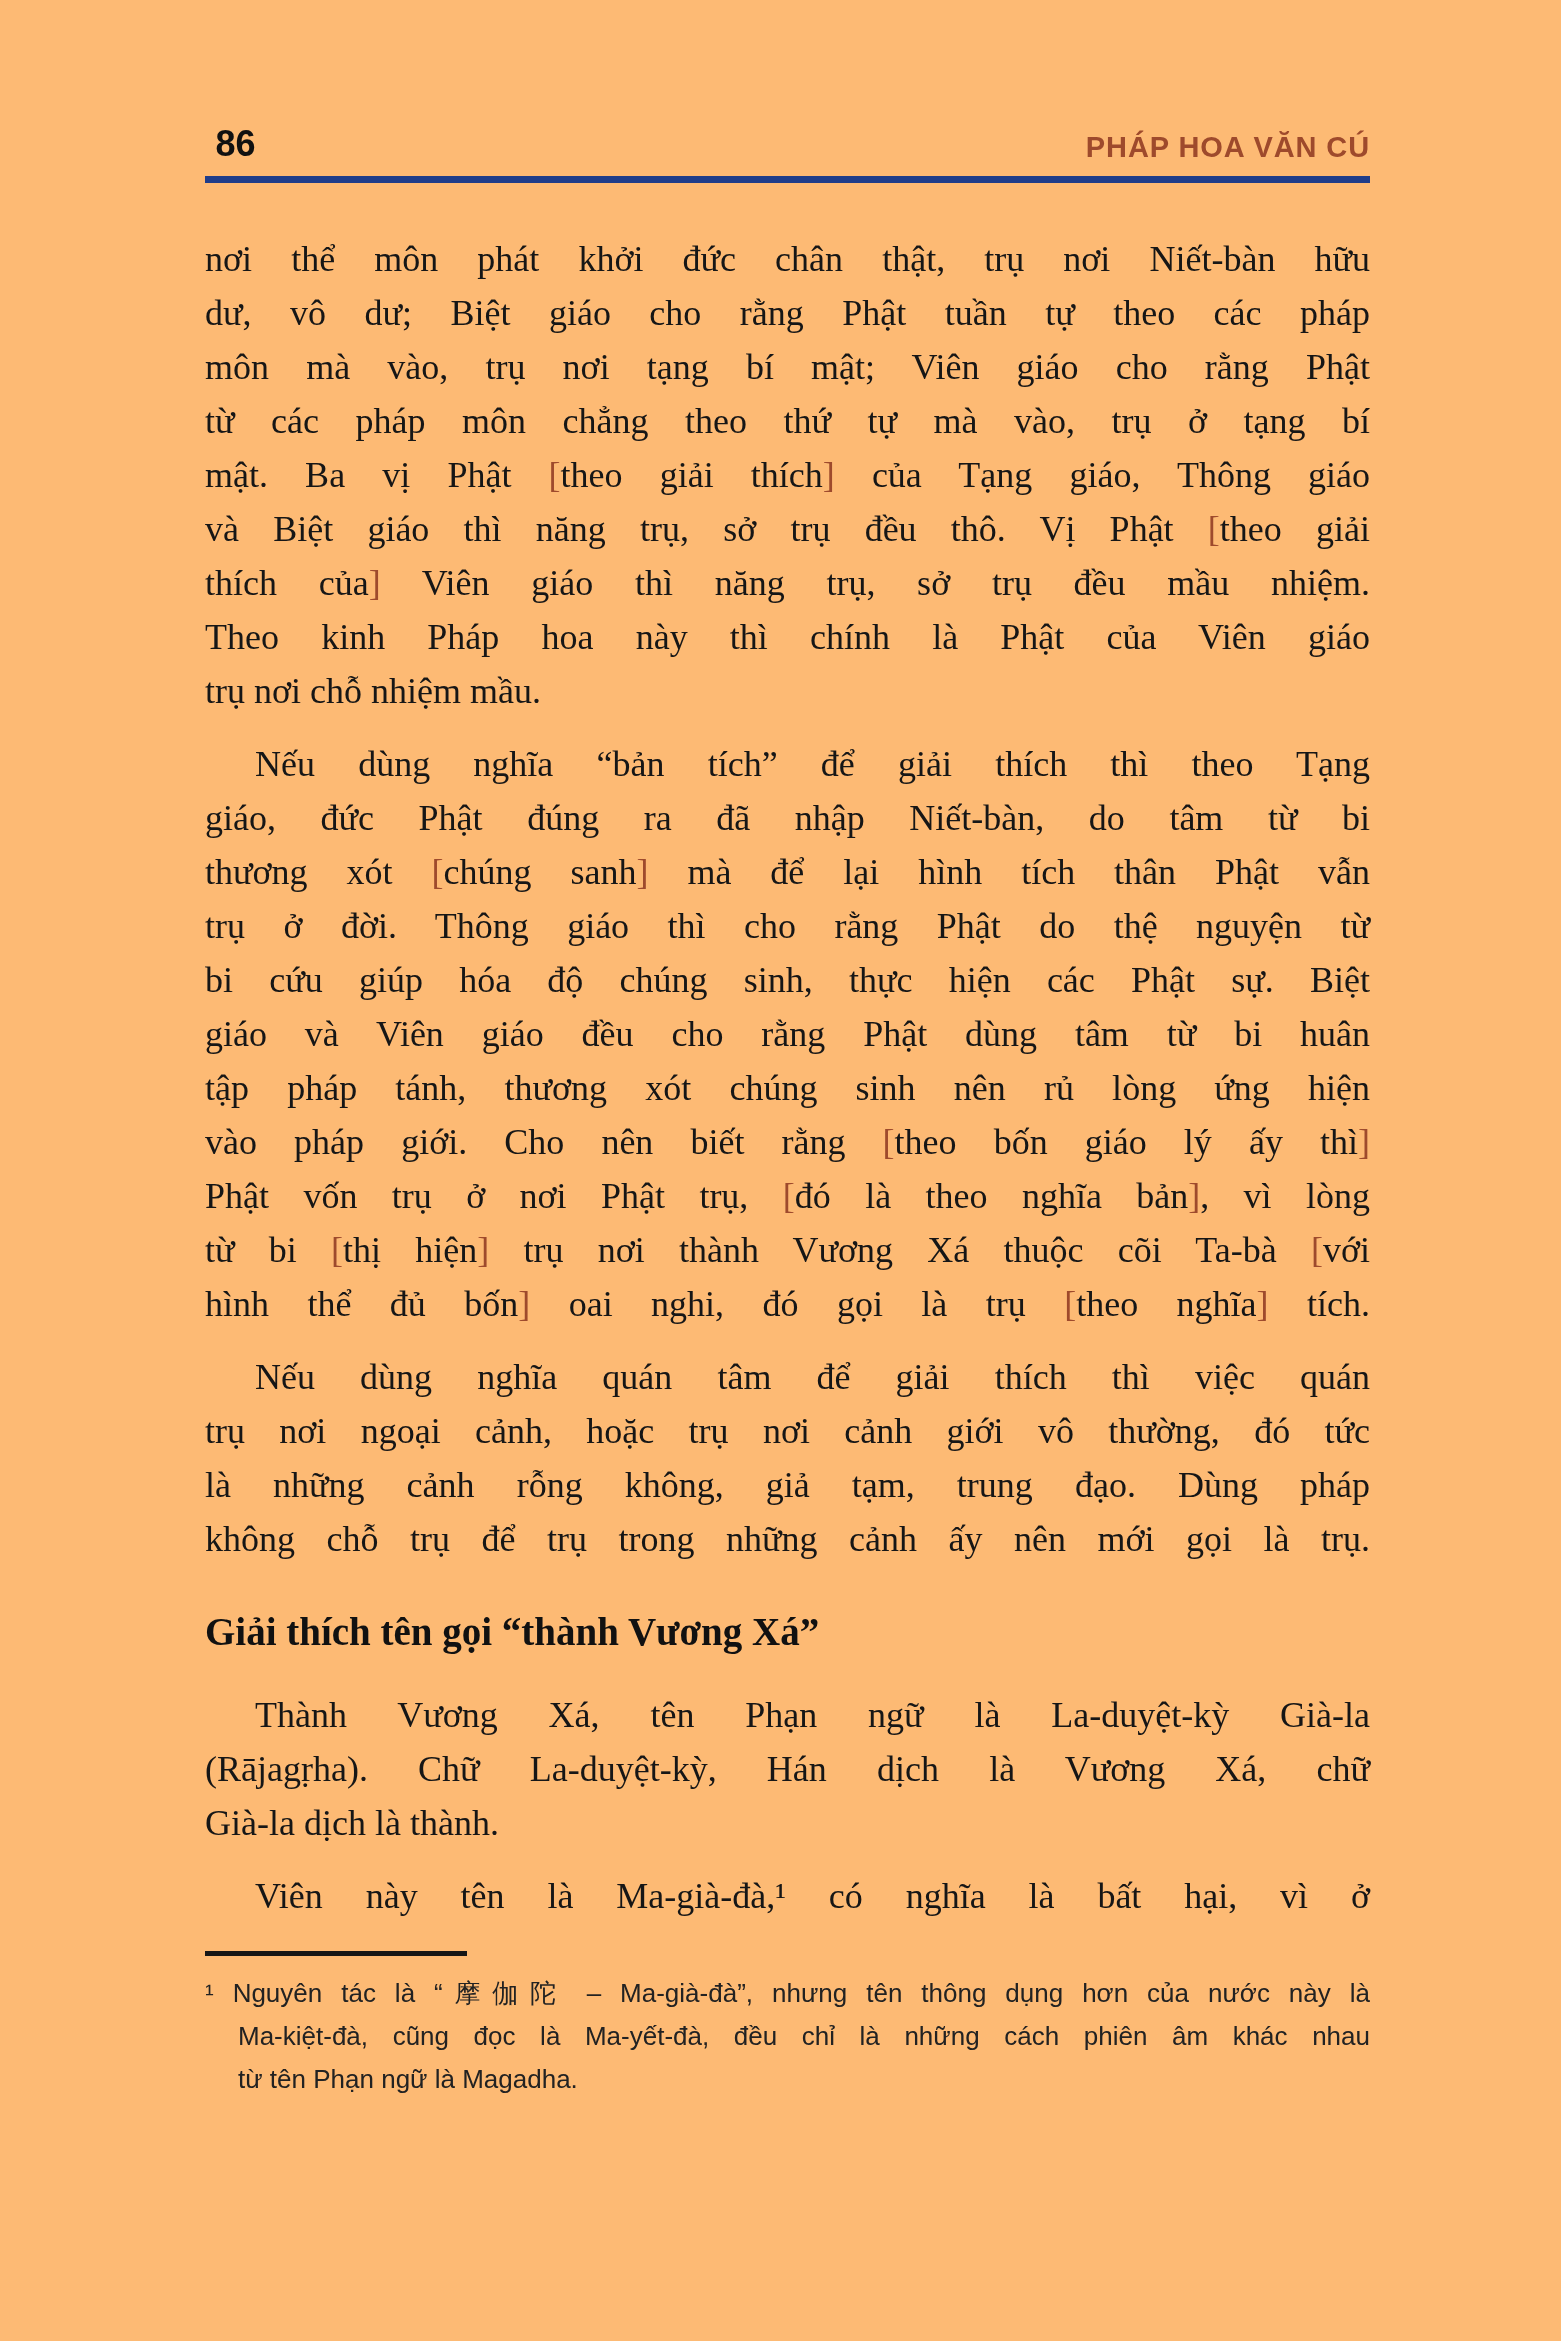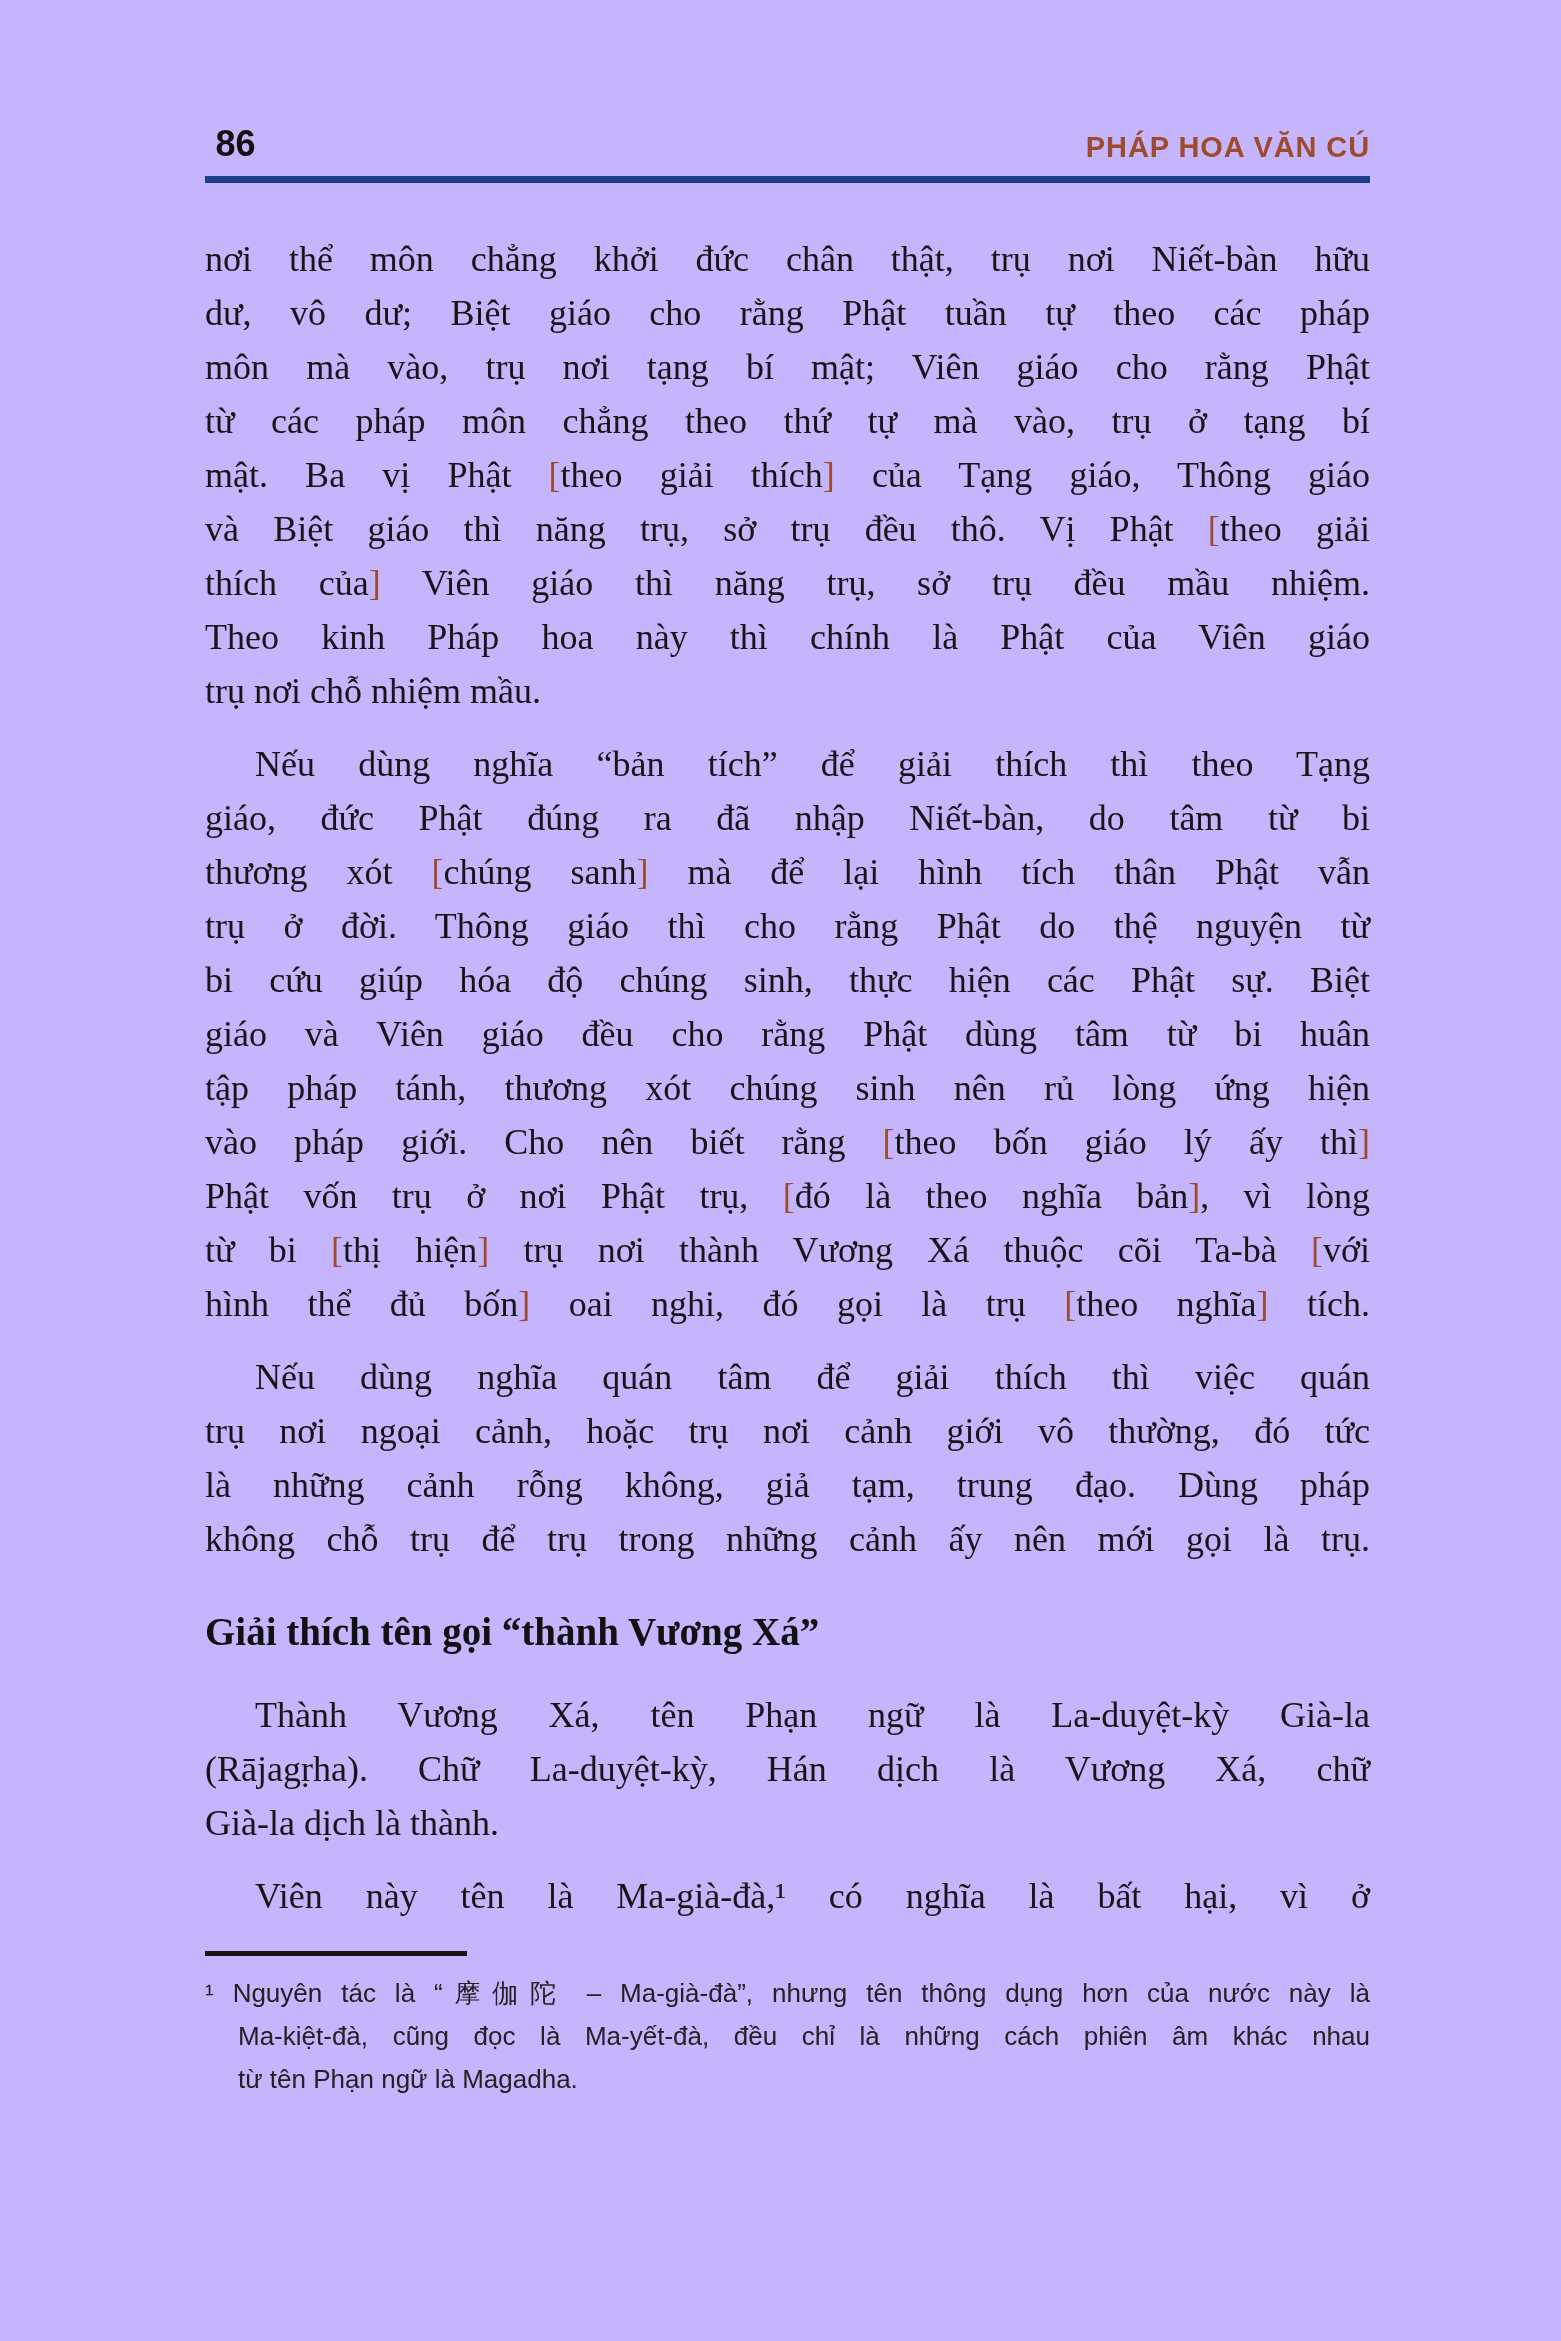--- a/index.html
+++ b/index.html
@@ -5,21 +5,21 @@
   :root{
     --accent:#9e4a2c;
     --rule:#1f3d8a;
     --ink:#161616;
   }
   *{margin:0;padding:0;box-sizing:border-box;}
   html,body{background:#888;}
   .page{
     position:relative;
     width:1561px;height:2342px;
-    background:#c4b5fd;
+    background:#fdba74;
     padding:113px 191px 0 205px;
     font-family:"Liberation Serif","DejaVu Serif",serif;
     color:var(--ink);
   }
   
   .hdr{
     display:flex;justify-content:space-between;align-items:flex-end;
     height:49px;
   }
   .pageno{
@@ -70,21 +70,21 @@
 
   <div class="hdr">
     <span class="pageno">86</span>
     <span class="runtitle">PHÁP HOA VĂN CÚ</span>
   </div>
   <div class="toprule"></div>
 
   <div class="bodytext">
 
     <div class="para">
-      <div class="line">nơi thể môn chẳng khởi đức chân thật, trụ nơi Niết-bàn hữu</div>
+      <div class="line">nơi thể môn phát khởi đức chân thật, trụ nơi Niết-bàn hữu</div>
       <div class="line">dư, vô dư; Biệt giáo cho rằng Phật tuần tự theo các pháp</div>
       <div class="line">môn mà vào, trụ nơi tạng bí mật; Viên giáo cho rằng Phật</div>
       <div class="line">từ các pháp môn chẳng theo thứ tự mà vào, trụ ở tạng bí</div>
       <div class="line">mật. Ba vị Phật <span class="bk">[</span>theo giải thích<span class="bk">]</span> của Tạng giáo, Thông giáo</div>
       <div class="line">và Biệt giáo thì năng trụ, sở trụ đều thô. Vị Phật <span class="bk">[</span>theo giải</div>
       <div class="line">thích của<span class="bk">]</span> Viên giáo thì năng trụ, sở trụ đều mầu nhiệm.</div>
       <div class="line">Theo kinh Pháp hoa này thì chính là Phật của Viên giáo</div>
       <div class="line left">trụ nơi chỗ nhiệm mầu.</div>
     </div>
 

